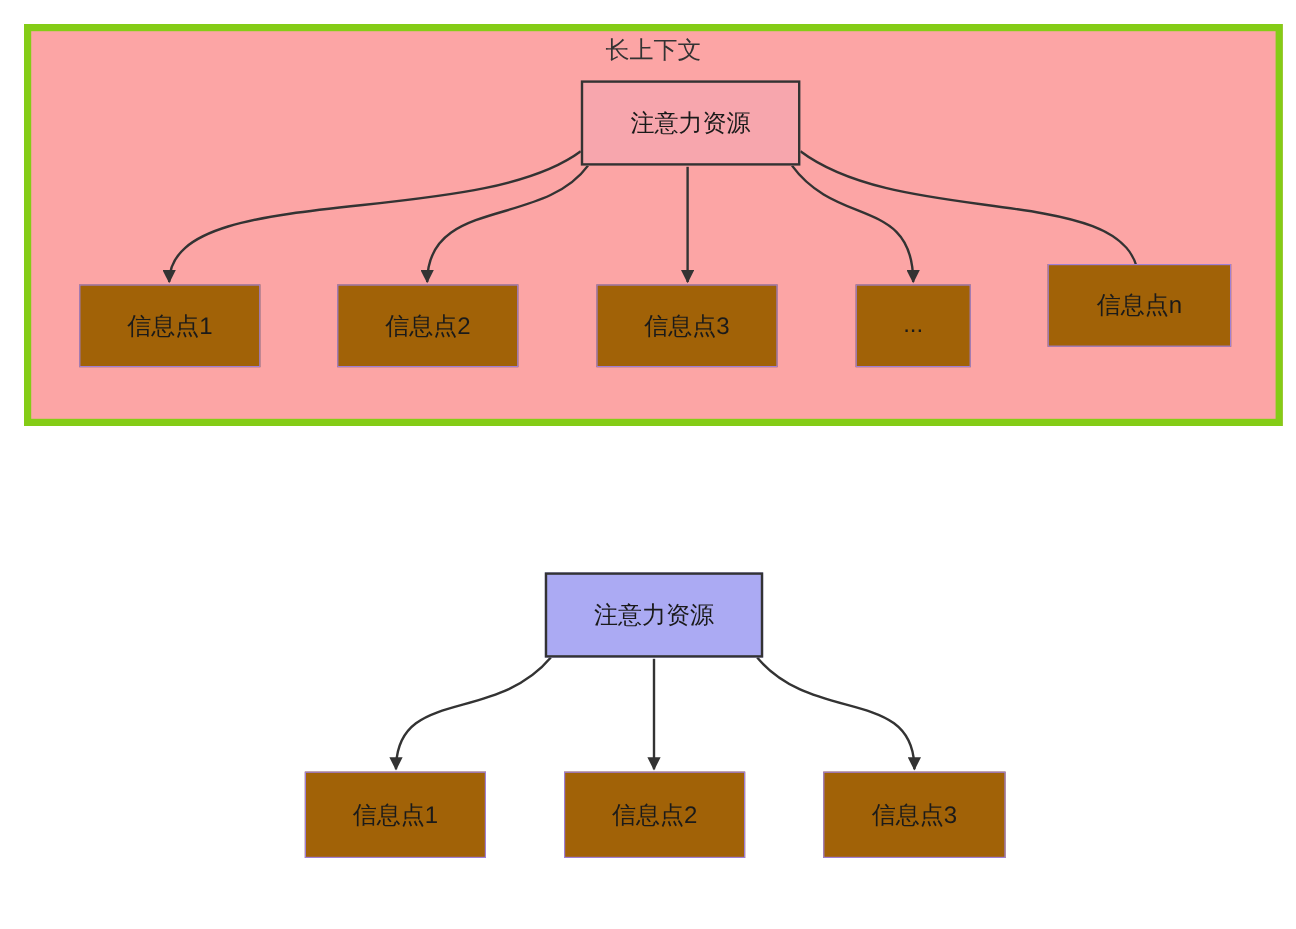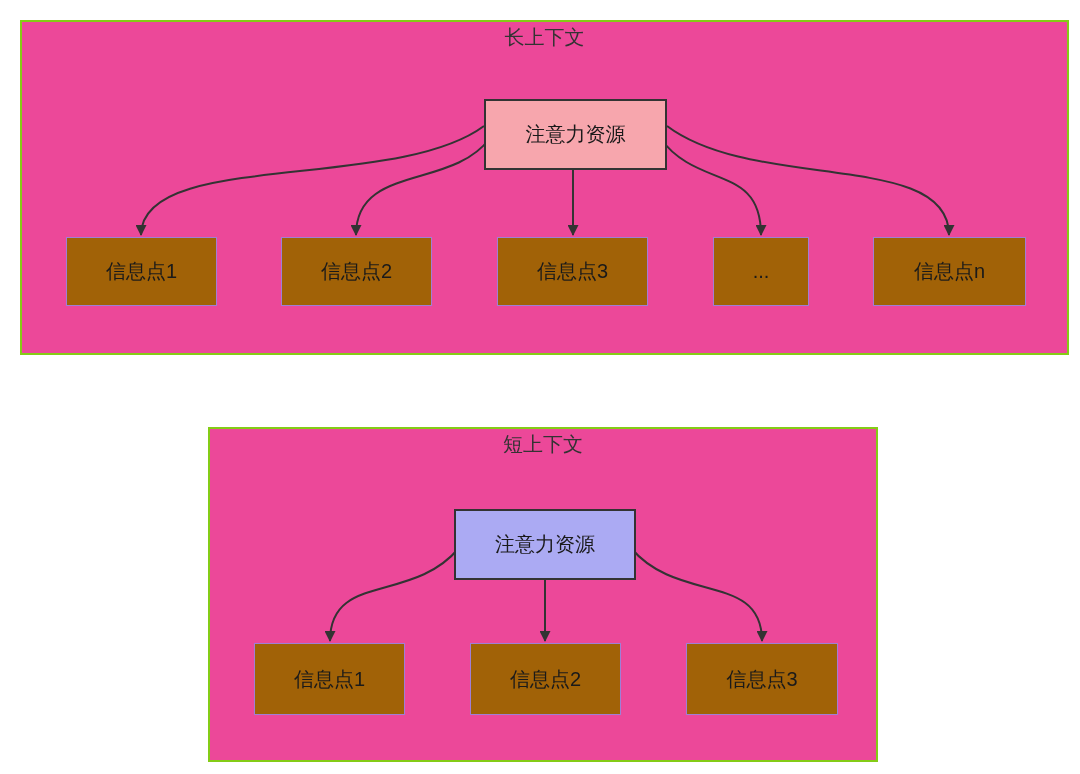--- a/index.html
+++ b/index.html
@@ -1,49 +1,46 @@
 <!DOCTYPE html>
 <html><head>
 <meta charset="utf-8">
 <style>
   html,body{margin:0;padding:0;}
   body{width:1080px;height:774px;background:#ffffff;font-family:"Liberation Sans",sans-serif;position:relative;overflow:hidden;}
   .stage{position:absolute;left:0;top:0;width:1080px;height:774px;}
-  .panel{position:absolute;background:#ec4899;border:2px solid #84cc16;box-sizing:border-box;}
+  .panel{position:absolute;background:#fca5a5;border:6px solid #84cc16;box-sizing:border-box;}
   #panel-long{left:20px;top:20px;width:1049px;height:335px;}
   #panel-short{left:208px;top:427px;width:670px;height:335px;}
   .panel-title{position:absolute;top:2px;left:0;right:0;text-align:center;font-size:20px;color:#333;}
   .node{position:absolute;box-sizing:border-box;display:flex;align-items:center;justify-content:center;font-size:20px;color:#1a1a1a;}
-  .source{border:2.5px solid #333333;margin-top:32px;}
+  .source{border:2.5px solid #333333;}
   #source-long{left:484px;top:67px;width:183px;height:71px;background:#f7a6ad;}
   #source-short{left:454px;top:477px;width:182px;height:71px;background:#abaaf3;}
   .target-node{background:#a16207;border:1.5px solid #9f7fd6;}
   #b1{left:66px;top:237px;width:151px;height:69px;}
   #b2{left:281px;top:237px;width:151px;height:69px;}
   #b3{left:497px;top:237px;width:151px;height:69px;}
   #b4{left:713px;top:237px;width:96px;height:69px;}
-  #b5{left:873px;top:237px;width:153px;height:69px;}
+  #b5{left:873px;top:220px;width:153px;height:69px;}
   #c1{left:254px;top:643px;width:151px;height:72px;}
   #c2{left:470px;top:643px;width:151px;height:72px;}
   #c3{left:686px;top:643px;width:152px;height:72px;}
   svg.edges{position:absolute;left:0;top:0;pointer-events:none;}
   svg.edges path{stroke:#333333;stroke-width:2;fill:none;}
 </style>
 </head>
 <body>
 
 <div class="stage">
 
   <div class="panel" id="panel-long">
     <div class="panel-title">长上下文</div>
   </div>
 
-  <div class="panel" id="panel-short">
-    <div class="panel-title">短上下文</div>
-  </div>
 
   <svg class="edges" width="1080" height="774">
     <defs>
       <marker id="arrow" viewBox="0 0 10 10" refX="9" refY="5" markerWidth="14" markerHeight="11" markerUnits="userSpaceOnUse" orient="auto">
         <path d="M0,0 L10,5 L0,10 Z" style="fill:#333333;stroke:none"></path>
       </marker>
     </defs>
     <path d="M 484 126 C 395 192, 141 150, 141 235" marker-end="url(#arrow)"></path>
     <path d="M 490 138 C 452 190, 356 164, 356 235" marker-end="url(#arrow)"></path>
     <path d="M 573 139 L 573 235" marker-end="url(#arrow)"></path>

